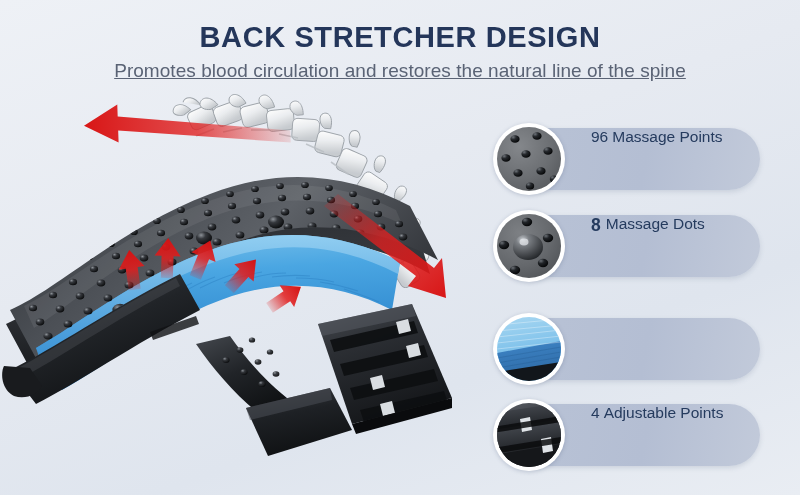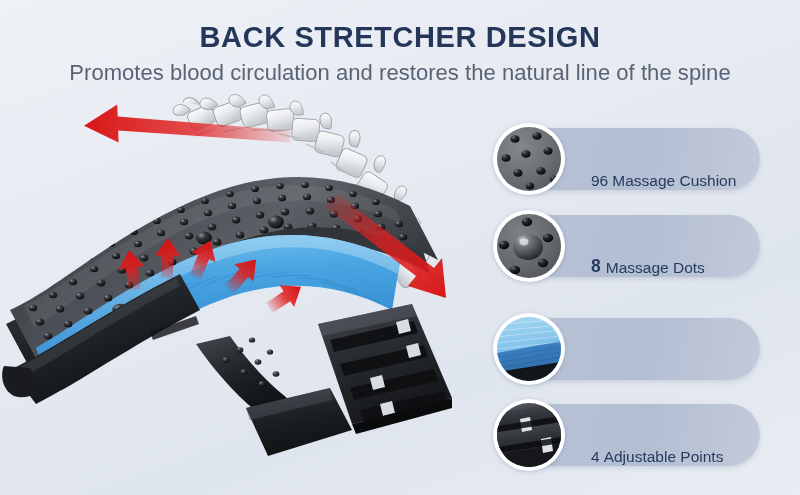--- a/index.html
+++ b/index.html
@@ -27,24 +27,25 @@
   }
   .hdr-title {
     font-size: 29px;
     font-weight: bold;
     letter-spacing: 0.6px;
     color: #24365a;
     line-height: 1.05;
   }
   .hdr-sub {
     margin-top: 8px;
-    font-size: 22px;
+    font-size: 19px;
     color: #5a6375;
     letter-spacing: 0.05px;
     line-height: 1.15;
+    text-decoration: underline;
   }
 
   
   .product {
     position: absolute;
     left: 0;
     top: 78px;
     width: 500px;
     height: 417px;
     z-index: 10;
@@ -61,21 +62,21 @@
     background: linear-gradient(100deg, #b9c3d6 0%, #b4bed3 55%, #c2cada 100%);
     box-shadow: 0 2px 5px rgba(90,105,135,0.18);
     z-index: 30;
   }
   .pill-label {
     position: absolute;
     left: 86px;
     top: 0;
     height: 62px;
     display: flex;
-    align-items: flex-end;
+    align-items: flex-start;
     font-size: 15.5px;
     color: #253b5e;
     white-space: nowrap;
   }
   .pill-label .lead {
     font-weight: bold;
     margin-right: 5px;
     font-size: 17.5px;
   }
   .pill-label .lead.thin {
@@ -470,21 +471,21 @@
             <ellipse cx="21" cy="46" rx="4.6" ry="3.8"></ellipse>
             <ellipse cx="44" cy="44" rx="4.6" ry="3.8"></ellipse>
             <ellipse cx="57" cy="52" rx="4.2" ry="3.5"></ellipse>
             <ellipse cx="33" cy="59" rx="4.2" ry="3.5"></ellipse>
           </g>
         </svg>
       </div>
     </div>
     <div class="pill-label">
       <span class="lead thin">96</span>
-      <span>Massage Cushion</span>
+      <span>Massage Points</span>
     </div>
   </div>
 
   <div class="pill" style="top:215px">
     <div class="thumb">
       <div class="thumb-inner">
         <svg width="64" height="64" viewBox="0 0 64 64">
           <defs>
             <radialGradient id="t2bg" cx="0.35" cy="0.3" r="0.85">
               <stop offset="0" stop-color="#7d8084"></stop>

